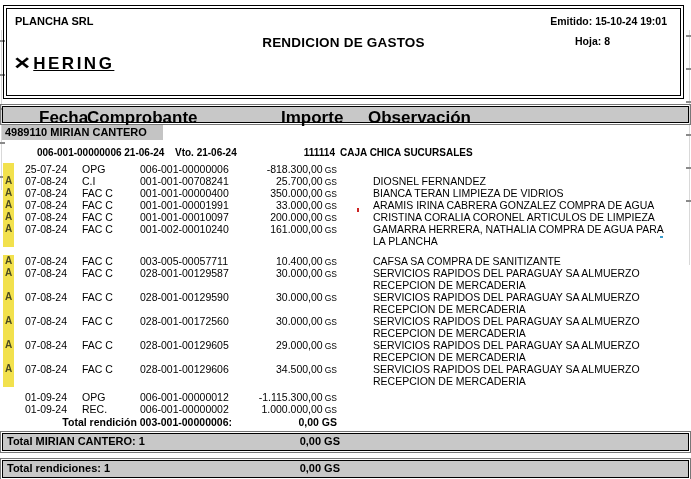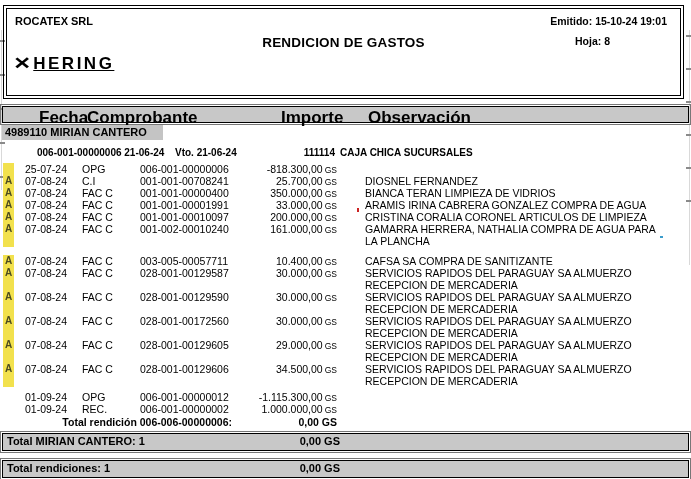--- a/index.html
+++ b/index.html
@@ -25,21 +25,21 @@
   
   .group-row{position:absolute;top:126px;left:2px;font-size:11px;font-weight:bold;}
   .group-row .hl-gray{background:#c4c4c4;padding:1px 16px 2px 3px;}
   
   .sub-row{position:absolute;top:147px;left:0;width:100%;height:13px;font-size:10px;font-weight:bold;}
   .sub-num{position:absolute;left:37px;} .sub-vto{position:absolute;left:175px;}
   .sub-acct{position:absolute;left:235px;width:100px;text-align:right;}
   .sub-acct-name{position:absolute;left:340px;}
   
   .detail{position:absolute;top:163px;left:0;width:691px;}
-  .row{position:relative;font-size:10.5px;line-height:12px;}
+  .row{position:relative;font-size:10.5px;line-height:12px;padding-left:8px;}
   .gutter{position:absolute;left:3px;top:0;bottom:0;width:11px;text-align:center;
           font-size:10px;font-weight:bold;color:#4c4c20;}
   .gutter.hl{background:#f2e14d;}
   .c-date{position:absolute;left:25px;} .c-type{position:absolute;left:82px;}
   .c-num{position:absolute;left:140px;}
   .c-amt{position:absolute;left:222px;width:115px;text-align:right;}
   .gs{font-size:8.5px;margin-left:2px;}
   .c-obs{display:block;margin-left:365px;margin-right:4px;min-height:12px;}
   
   .trend{position:relative;height:13px;margin-top:1px;font-weight:bold;font-size:10.5px;}
@@ -68,21 +68,21 @@
   <div class="tick" style="left:0;top:142px;"></div>
   <div class="tick" style="left:0;top:176px;"></div>
   <div class="tick" style="left:686px;top:35px;"></div>
   <div class="tick" style="left:686px;top:68px;"></div>
   <div class="tick" style="left:686px;top:101px;"></div>
   <div class="tick" style="left:686px;top:134px;"></div>
   <div class="tick" style="left:686px;top:167px;"></div>
   <div class="tick" style="left:686px;top:200px;"></div>
 
   <div class="hdr-box">
-    <div class="company">ROCATEX SRL</div>
+    <div class="company">PLANCHA SRL</div>
     <div class="title">RENDICION DE GASTOS</div>
     <div class="emitted">Emitido: 15-10-24 19:01</div>
     <div class="sheet">Hoja: 8</div>
     <div class="brand"><span class="x">✕</span><span>HERING</span></div>
   </div>
 
   <div class="colbar">
     <span class="col-fecha">Fecha</span>
     <span class="col-comp">Comprobante</span>
     <span class="col-imp">Importe</span>
@@ -208,21 +208,21 @@
       </div>
       <div class="row">
         <span class="gutter"></span>
         <span class="c-date">01-09-24</span>
         <span class="c-type">REC.</span>
         <span class="c-num">006-001-00000002</span>
         <span class="c-amt">1.000.000,00<span class="gs">GS</span></span>
         <span class="c-obs"></span>
       </div>
       <div class="trend">
-      <span class="trend-label">Total rendición 006-006-00000006:</span>
+      <span class="trend-label">Total rendición 003-001-00000006:</span>
       <span class="trend-amt">0,00 GS</span>
     </div>
   </div>
 
   <div class="totalbar bar1">
     <span class="tb-label">Total MIRIAN CANTERO: 1</span>
     <span class="tb-amt">0,00 GS</span>
   </div>
   <div class="totalbar bar2">
     <span class="tb-label">Total rendiciones: 1</span>

